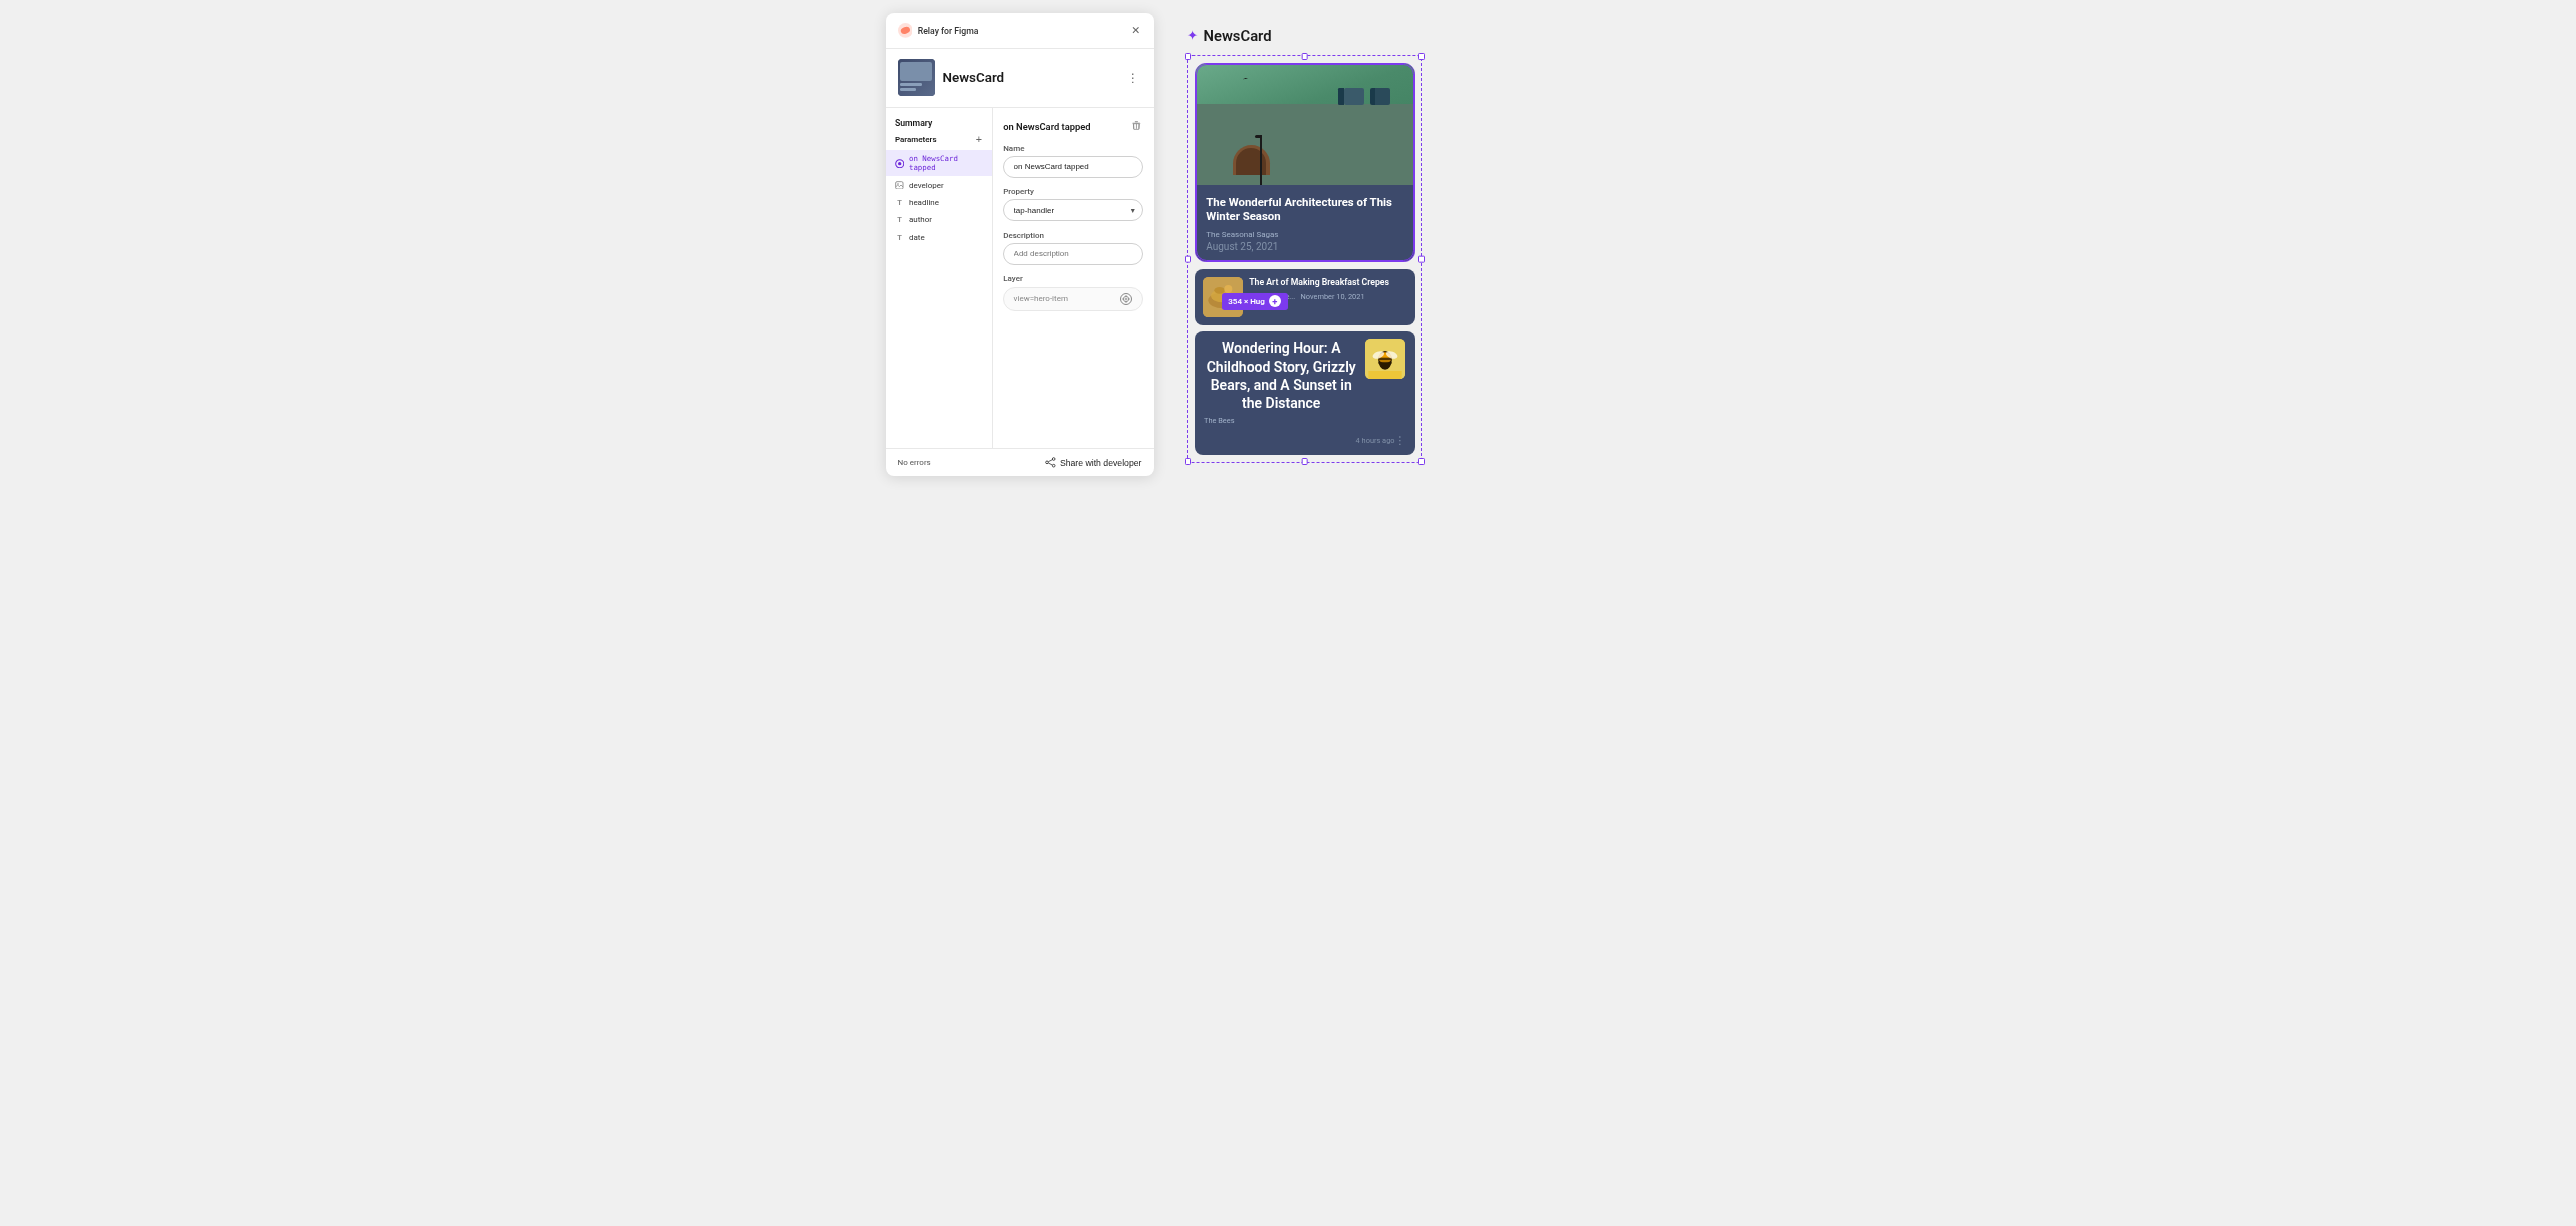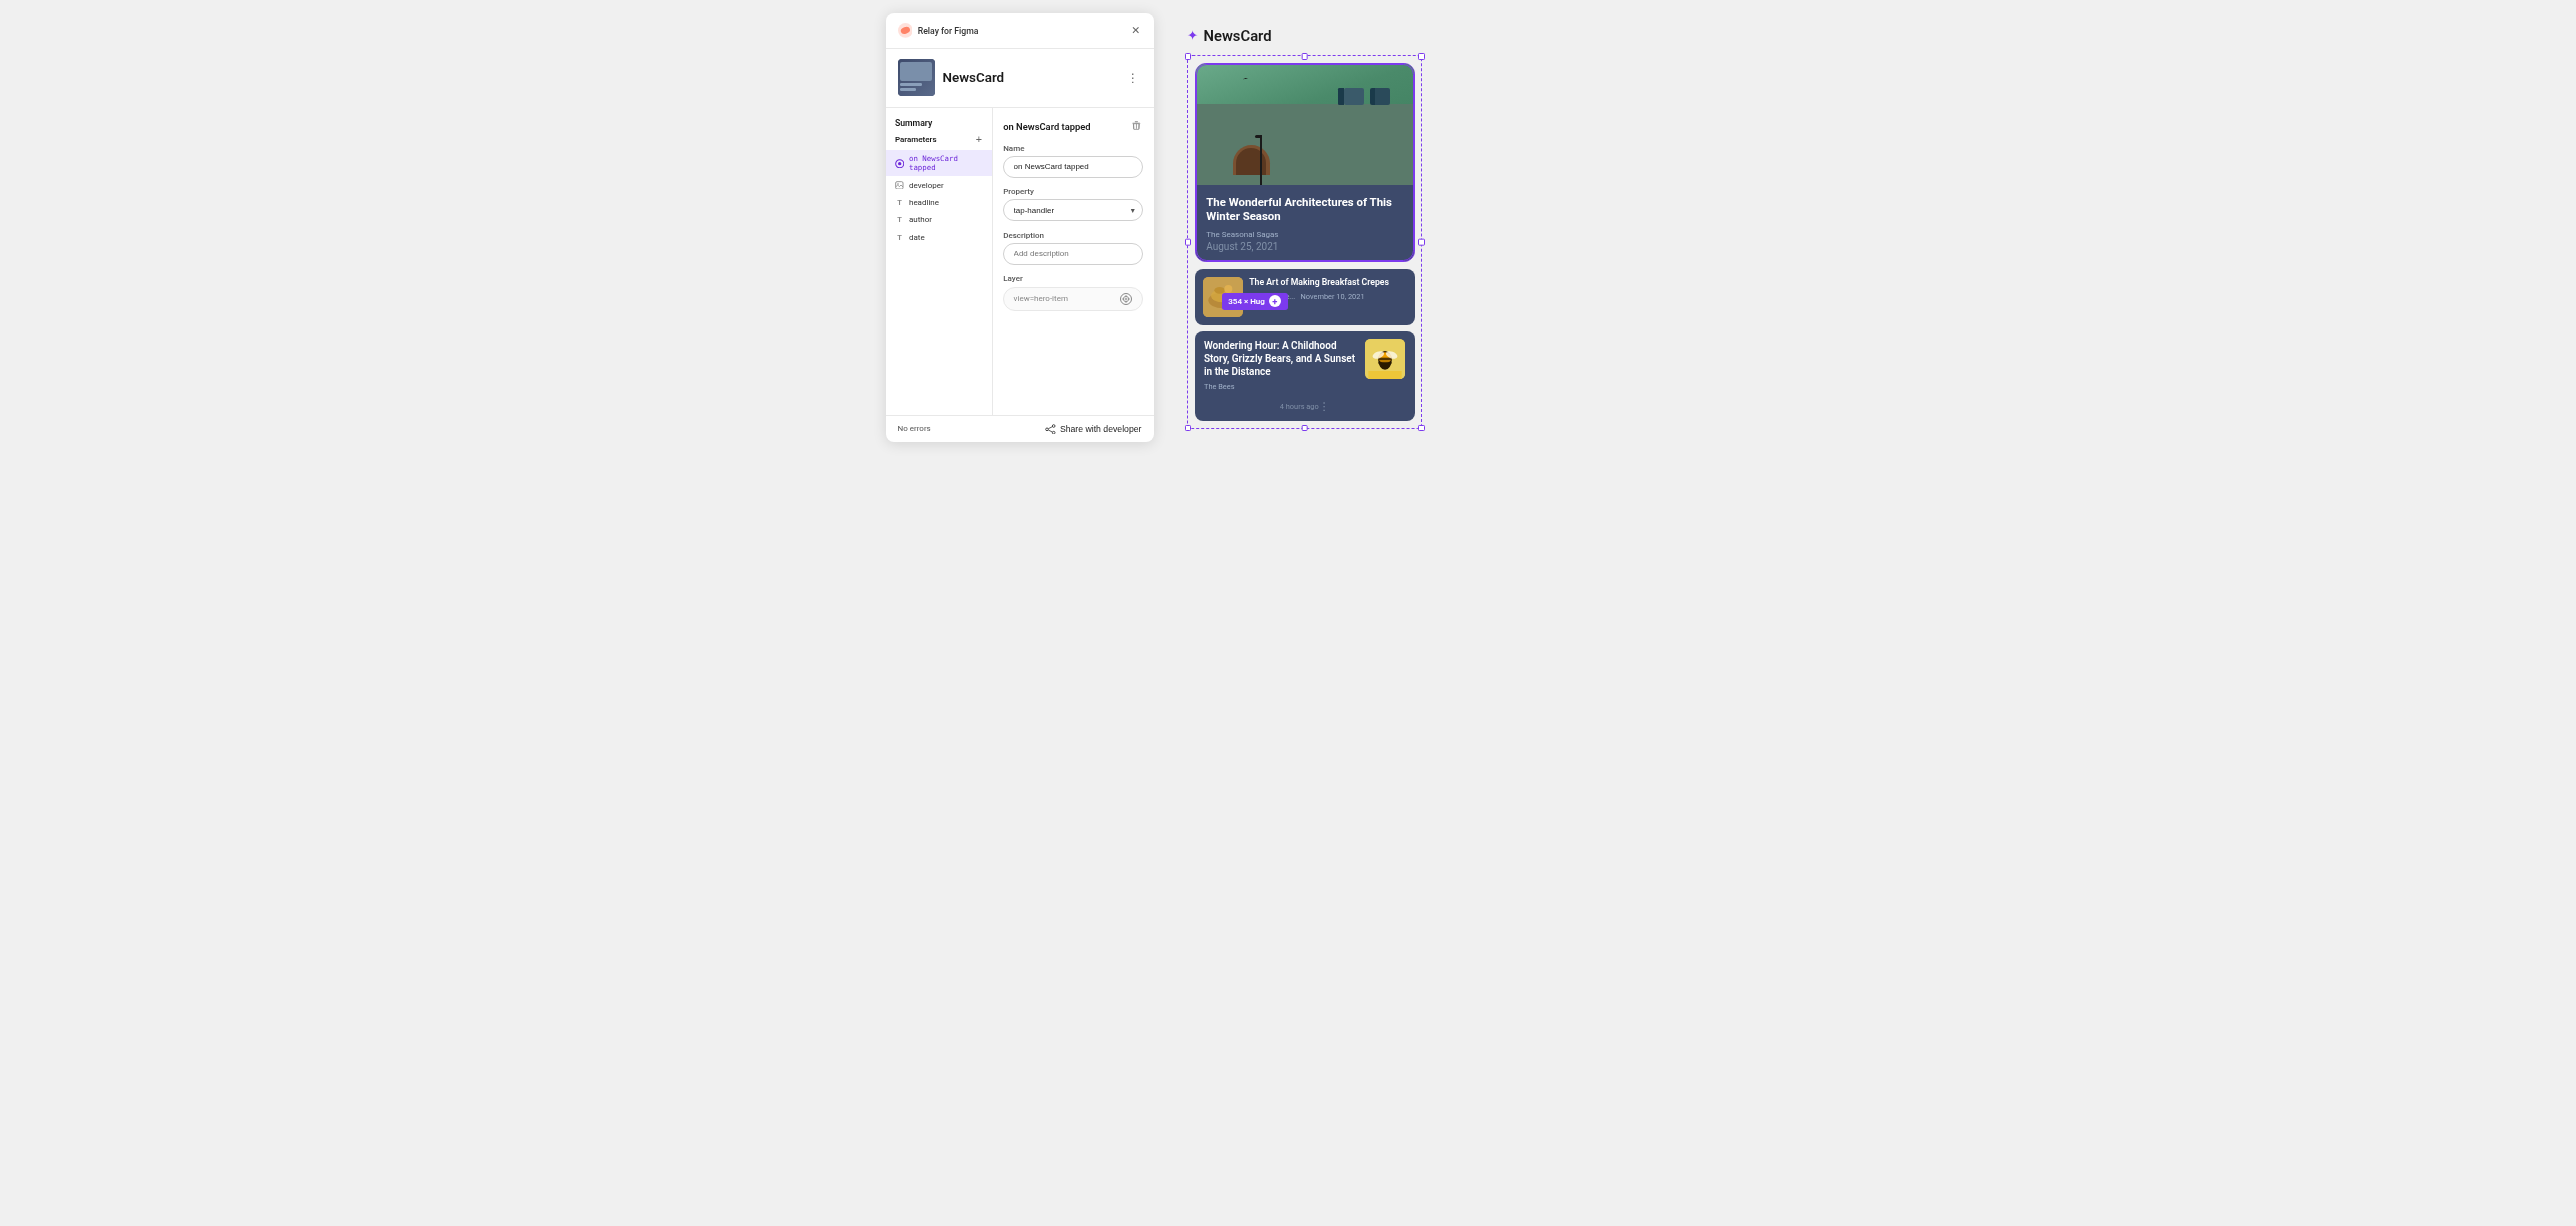--- a/index.html
+++ b/index.html
@@ -540,44 +540,45 @@
       gap: 6.7px;
       align-items: flex-start;
       margin-bottom: 9.4px;
     }
 
     .bottom-card-content {
       flex: 1;
     }
 
     .bottom-card-headline {
-      font-size: 10px;
+      font-size: 14px;
       font-weight: 600;
       color: #ffffff;
       line-height: 1.3;
       margin-bottom: 3.4px;
+      text-align: center;
     }
 
     .bottom-card-author {
       font-size: 7.4px;
       color: #a0b0c8;
     }
 
     .bottom-card-thumb {
       width: 40px;
       height: 40px;
       border-radius: 5.4px;
       flex-shrink: 0;
       overflow: hidden;
     }
 
     .bottom-card-footer {
       display: flex;
       align-items: center;
-      justify-content: center;
+      justify-content: flex-end;
     }
 
     .time-ago {
       font-size: 7.4px;
       color: #8090a8;
     }
 
     .more-dots {
       color: #8090a8;
       font-size: 10.7px;

